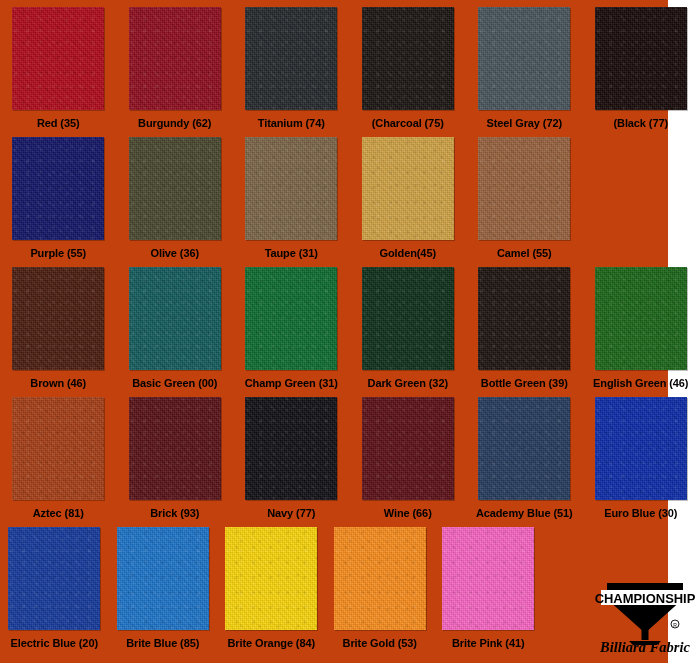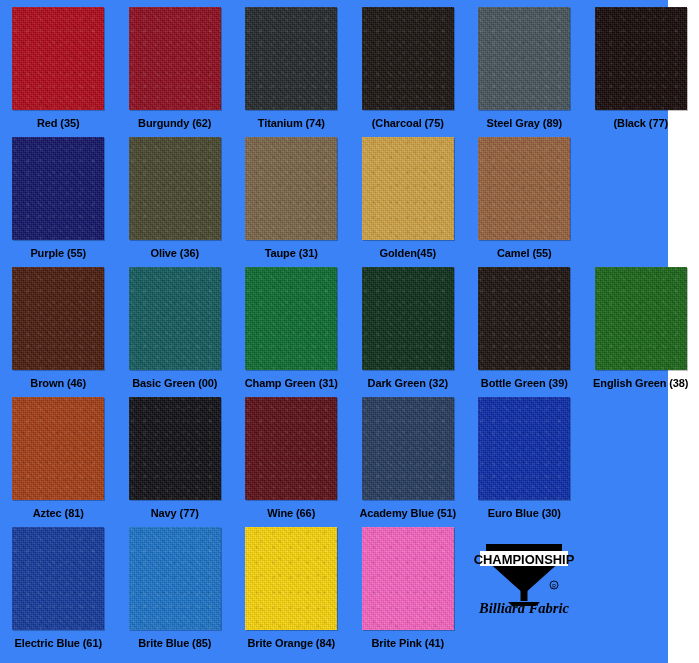--- a/index.html
+++ b/index.html
@@ -11,21 +11,21 @@
     width: 699px;
     height: 663px;
     overflow: hidden;
     font-family: "Liberation Sans", sans-serif;
     -webkit-font-smoothing: antialiased;
   }
   #swatch-chart {
     position: relative;
     width: 668px;
     height: 663px;
-    background: #3b82f6;
+    background: #c2410c;
   }
   .swatch-row {
     display: flex;
     width: 699px;
     height: 130px;
     align-items: flex-start;
   }
   .swatch-row.last-row { height: 133px; }
   .swatch-cell {
     width: 116.5px;
@@ -85,23 +85,24 @@
     white-space: nowrap;
     letter-spacing: -0.1px;
   }
   
   .logo-cell {
     width: 116.5px;
     height: 133px;
     display: flex;
     flex-direction: column;
     align-items: center;
-    justify-content: flex-start;
+    justify-content: flex-end;
     box-sizing: border-box;
     padding-top: 18px;
+    margin-left: 48px;
   }
   .logo-wrap {
     width: 104px;
     height: 76px;
     position: relative;
   }
   .logo-svg { display: block; }
 </style>
 </head>
 <body>
@@ -120,21 +121,21 @@
     <div class="swatch-cell">
       <div class="swatch-chip" style="background-color: rgb(34, 38, 42);"></div>
       <div class="swatch-label">Titanium (74)</div>
     </div>
     <div class="swatch-cell">
       <div class="swatch-chip" style="background-color: rgb(24, 18, 15);"></div>
       <div class="swatch-label">(Charcoal (75)</div>
     </div>
     <div class="swatch-cell">
       <div class="swatch-chip" style="background-color: rgb(70, 82, 90);"></div>
-      <div class="swatch-label">Steel Gray (89)</div>
+      <div class="swatch-label">Steel Gray (72)</div>
     </div>
     <div class="swatch-cell">
       <div class="swatch-chip" style="background-color: rgb(20, 7, 6);"></div>
       <div class="swatch-label">(Black (77)</div>
     </div>
   </div>
 
   <div class="swatch-row">
     <div class="swatch-cell">
       <div class="swatch-chip" style="background-color: rgb(16, 19, 102);"></div>
@@ -174,59 +175,67 @@
     <div class="swatch-cell">
       <div class="swatch-chip" style="background-color: rgb(11, 45, 24);"></div>
       <div class="swatch-label">Dark Green (32)</div>
     </div>
     <div class="swatch-cell">
       <div class="swatch-chip" style="background-color: rgb(26, 17, 12);"></div>
       <div class="swatch-label">Bottle Green (39)</div>
     </div>
     <div class="swatch-cell">
       <div class="swatch-chip" style="background-color: rgb(24, 101, 21);"></div>
-      <div class="swatch-label">English Green (38)</div>
+      <div class="swatch-label">English Green (46)</div>
     </div>
   </div>
 
   <div class="swatch-row">
     <div class="swatch-cell">
       <div class="swatch-chip" style="background-color: rgb(165, 60, 20);"></div>
       <div class="swatch-label">Aztec (81)</div>
     </div>
     <div class="swatch-cell">
+      <div class="swatch-chip" style="background-color: rgb(86, 15, 20);"></div>
+      <div class="swatch-label">Brick (93)</div>
+    </div>
+    <div class="swatch-cell">
       <div class="swatch-chip" style="background-color: rgb(14, 13, 18);"></div>
       <div class="swatch-label">Navy (77)</div>
     </div>
     <div class="swatch-cell">
       <div class="swatch-chip" style="background-color: rgb(90, 13, 20);"></div>
       <div class="swatch-label">Wine (66)</div>
     </div>
     <div class="swatch-cell">
       <div class="swatch-chip" style="background-color: rgb(35, 57, 92);"></div>
       <div class="swatch-label">Academy Blue (51)</div>
     </div>
     <div class="swatch-cell">
       <div class="swatch-chip" style="background-color: rgb(10, 42, 168);"></div>
       <div class="swatch-label">Euro Blue (30)</div>
     </div>
   </div>
 
   <div class="swatch-row last-row">
     <div class="swatch-cell">
       <div class="swatch-chip" style="background-color: rgb(19, 56, 156);"></div>
-      <div class="swatch-label">Electric Blue (61)</div>
+      <div class="swatch-label">Electric Blue (20)</div>
     </div>
     <div class="swatch-cell">
       <div class="swatch-chip" style="background-color: rgb(26, 114, 200);"></div>
       <div class="swatch-label">Brite Blue (85)</div>
     </div>
     <div class="swatch-cell">
       <div class="swatch-chip" style="background-color: rgb(251, 214, 8);"></div>
       <div class="swatch-label">Brite Orange (84)</div>
+    </div>
+    <div class="swatch-cell">
+      <div class="swatch-chip" style="background-color: rgb(250, 140, 26);"></div>
+      <div class="swatch-label">Brite Gold (53)</div>
     </div>
     <div class="swatch-cell">
       <div class="swatch-chip" style="background-color: rgb(249, 100, 194);"></div>
       <div class="swatch-label">Brite Pink (41)</div>
     </div>
 
     <div class="logo-cell">
       <div class="logo-wrap">
         <svg class="logo-svg" width="104" height="76" viewBox="0 0 104 76">
 

